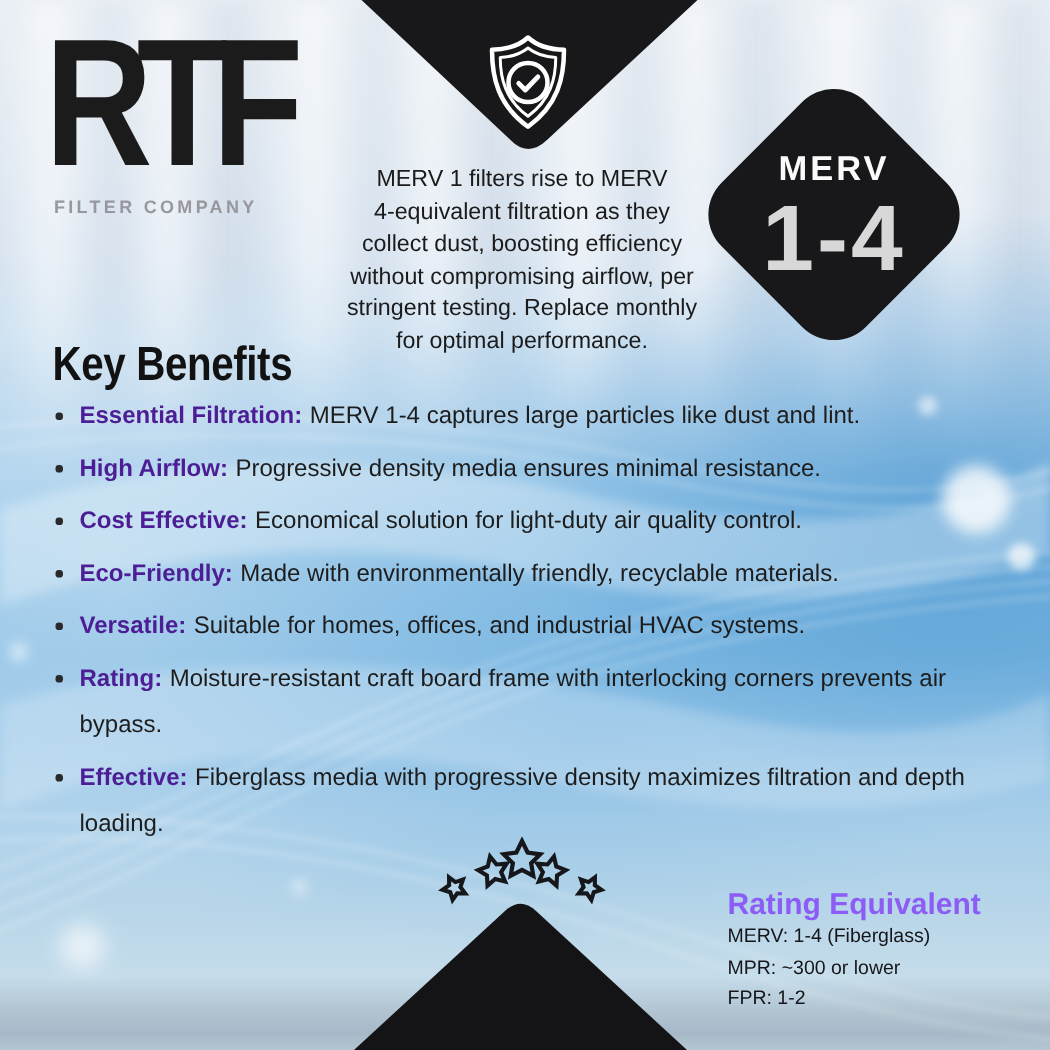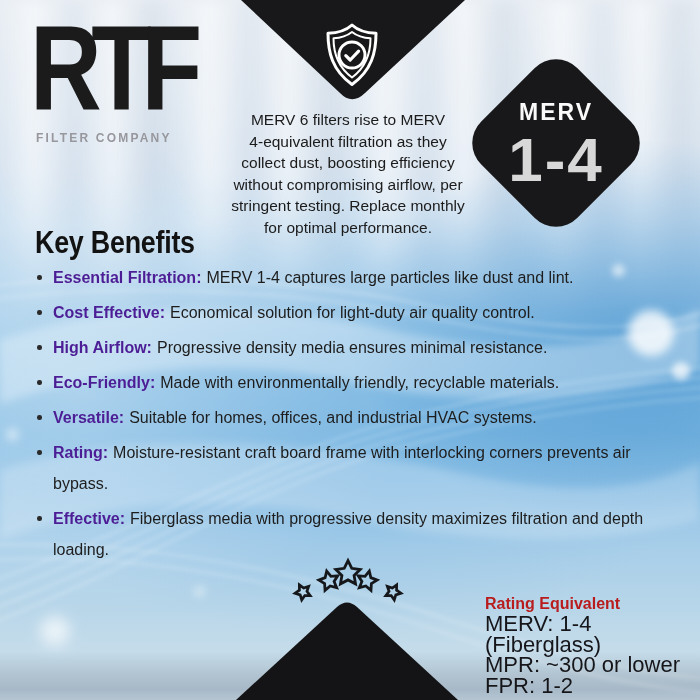--- a/index.html
+++ b/index.html
@@ -67,22 +67,22 @@
     color:#121212;letter-spacing:-0.3px;transform:scaleX(0.84);transform-origin:left top;
     white-space:nowrap;}
   .benefits{position:absolute;left:36px;top:262px;width:640px;margin:0;padding:0;
     list-style:none;font-size:16px;line-height:31px;color:#1d1d1d;}
   .benefits li{position:relative;padding-left:17px;margin-bottom:4px;}
   .bullet{position:absolute;left:1px;top:13px;width:4.5px;height:4.5px;border-radius:50%;
     background:#2a2a2a;}
   .blabel{font-weight:bold;color:#4c1d95;margin-right:5px;}
   
   .rating{position:absolute;left:485px;top:593px;color:#16161a;}
-  .rating-h{font-size:16px;font-weight:bold;line-height:21px;color:#b91c1c;}
-  .rating-l{font-size:22px;line-height:20.5px;}
+  .rating-h{font-size:20px;font-weight:bold;line-height:21px;color:#8b5cf6;text-align:right;}
+  .rating-l{font-size:13px;line-height:20.5px;}
 </style>
 </head>
 <body>
 
 <div class="canvas">
 
   <div class="bg-base"></div>
   <div class="bg-windows"></div>
   <div class="bg-tint"></div>
 
@@ -124,21 +124,21 @@
       <path d="M28,3 C34,8.5 43,11 52,11.2 C52,30 48,48 28,62.5 C8,48 4,30 4,11.2 C13,11 22,8.5 28,3 Z" stroke-width="3"></path>
       <path d="M28,10 C33,14 40,16 46.5,16.3 C46.5,30.5 43,44.5 28,55.5 C13,44.5 9.5,30.5 9.5,16.3 C16,16 23,14 28,10 Z" stroke-width="2"></path>
       <circle cx="28" cy="33" r="13" stroke-width="3"></circle>
       <path d="M21.8,33.6 L26.2,38 L34.6,29.2" stroke-width="3.2" stroke-linecap="round"></path>
     </g>
   </svg>
 
   <div class="logo-rtf">RTF</div>
   <div class="logo-sub">FILTER COMPANY</div>
 
-  <div class="top-note">MERV 6 filters rise to MERV
+  <div class="top-note">MERV 1 filters rise to MERV
 4-equivalent filtration as they
 collect dust, boosting efficiency
 without compromising airflow, per
 stringent testing. Replace monthly
 for optimal performance.</div>
 
   <div class="badge">
     <div class="badge-inner">
       <div class="badge-label">MERV</div>
       <div class="badge-range">1-4</div>
@@ -146,25 +146,25 @@
   </div>
 
   <div class="kb-heading">Key Benefits</div>
   <ul class="benefits">
     <li>
       <span class="bullet"></span>
       <span class="blabel">Essential Filtration:</span><span>MERV 1-4 captures large particles like dust and lint.</span>
     </li>
     <li>
       <span class="bullet"></span>
+      <span class="blabel">High Airflow:</span><span>Progressive density media ensures minimal resistance.</span>
+    </li>
+    <li>
+      <span class="bullet"></span>
       <span class="blabel">Cost Effective:</span><span>Economical solution for light-duty air quality control.</span>
-    </li>
-    <li>
-      <span class="bullet"></span>
-      <span class="blabel">High Airflow:</span><span>Progressive density media ensures minimal resistance.</span>
     </li>
     <li>
       <span class="bullet"></span>
       <span class="blabel">Eco-Friendly:</span><span>Made with environmentally friendly, recyclable materials.</span>
     </li>
     <li>
       <span class="bullet"></span>
       <span class="blabel">Versatile:</span><span>Suitable for homes, offices, and industrial HVAC systems.</span>
     </li>
     <li>

